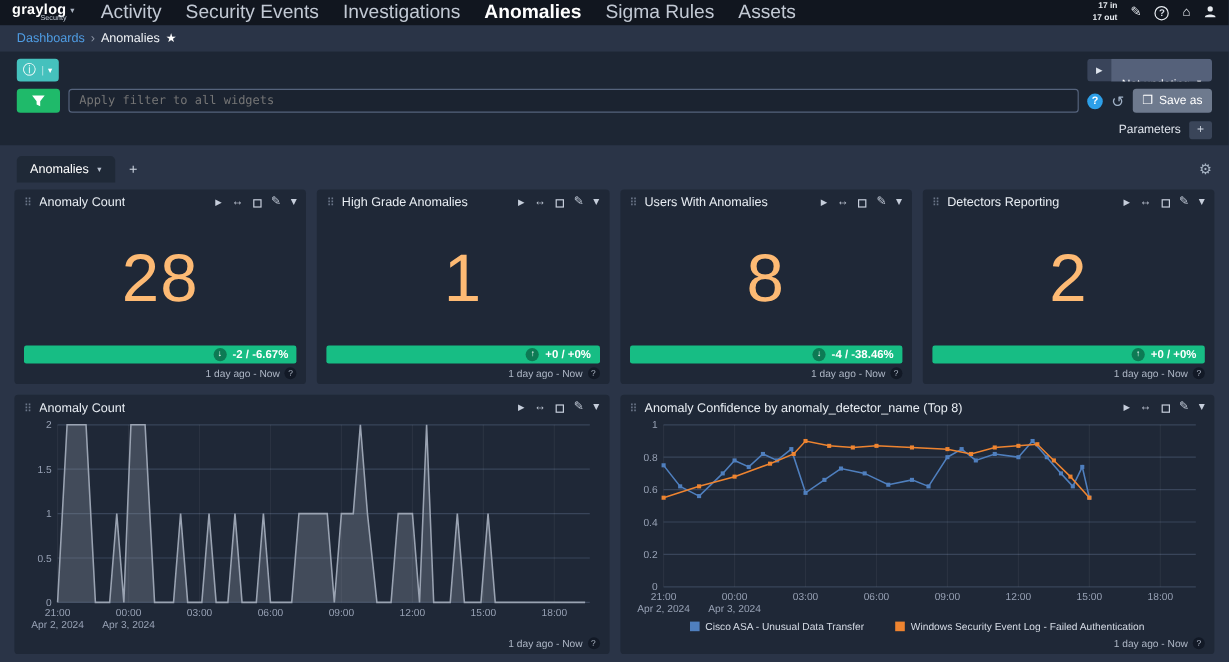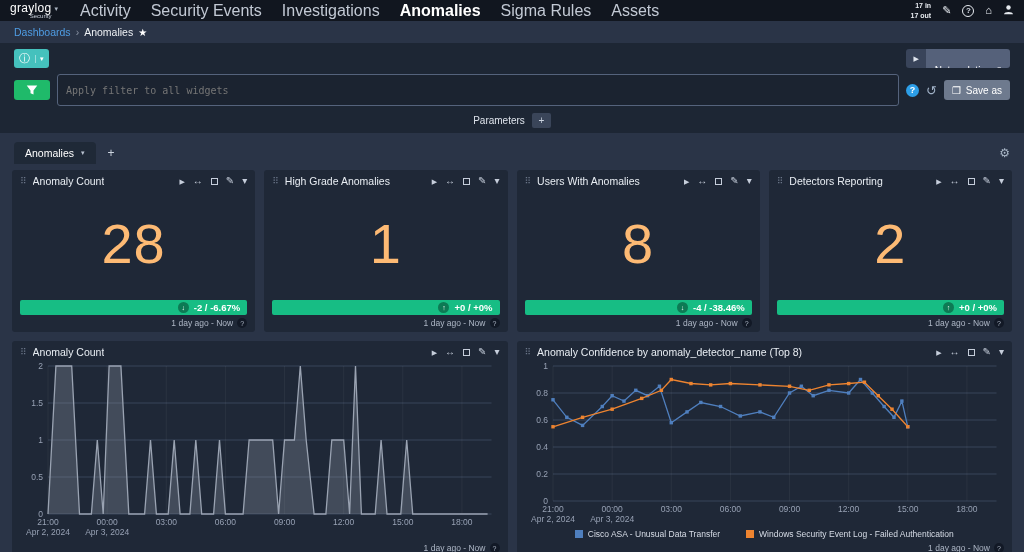--- a/index.html
+++ b/index.html
@@ -3,21 +3,21 @@
 <meta charset="utf-8">
 <style>
   *{margin:0;padding:0;box-sizing:border-box}
   html,body{width:1024px;height:552px;overflow:hidden}
   body{background:#2a3447;font-family:"Liberation Sans",sans-serif;color:#d7dde6}
 
   
   .topnav{height:21px;background:#11161f;display:flex;align-items:center;padding:0 10px}
   .brand{display:flex;align-items:flex-start;gap:3px;cursor:pointer}
   .brand-text{display:flex;flex-direction:column;line-height:1}
-  .brand-name{font-size:12px;font-weight:normal;color:#fff;letter-spacing:.3px}
+  .brand-name{font-size:12px;font-weight:bold;color:#fff;letter-spacing:.3px}
   .brand-sub{font-size:6px;color:#c9d1dc;align-self:flex-end;margin-top:-1px}
   .brand-caret{color:#aab3c0;font-size:7px;margin-top:3px}
   .nav-items{display:flex;gap:20px;margin-left:22px}
   .nav-item{font-size:16px;color:#c2c9d4;cursor:pointer;white-space:nowrap}
   .nav-item.active{color:#fff;font-weight:bold}
   .topnav-right{margin-left:auto;display:flex;align-items:center;gap:11px}
   .throughput{font-size:7px;line-height:1.35;text-align:right;color:#e7ebf0;font-weight:bold}
   .top-icon{font-size:11px;color:#e7ebf0;cursor:pointer;line-height:1}
   .help-circ{width:12px;height:12px;border:1px solid #e7ebf0;border-radius:50%;font-size:8px;display:flex;align-items:center;justify-content:center;font-weight:bold}
 
@@ -33,25 +33,25 @@
   .srow{display:flex;align-items:center;gap:7px}
   .btn-teal{display:flex;align-items:center;background:#45c1bd;border-radius:3px;height:19px;padding:0 5px;color:#fff;cursor:pointer}
   .btn-teal .ticon{font-size:11px}
   .btn-teal .tcaret{font-size:7px;margin-left:5px;border-left:1px solid rgba(255,255,255,.45);padding-left:4px}
   .input-override{width:300px;height:19px;background:#414e64;border:none;border-radius:2px;color:#ccd3df;font-size:10px;padding:0 8px;outline:none}
   .btn-updating{margin-left:auto;display:flex;height:19px;border-radius:3px;overflow:hidden;cursor:pointer}
   .seg-play{background:#39445a;display:flex;align-items:center;padding:0 7px;color:#dfe5ee;font-size:7px}
   .seg-label{background:#55617a;display:flex;align-items:flex-start;gap:6px;padding:16px 9px;font-size:10px;color:#fff}
   .seg-label .caret{font-size:7px}
   .btn-filter{width:36px;height:20px;background:#1fba6a;border-radius:3px;display:flex;align-items:center;justify-content:center;cursor:pointer;flex:none}
-  .input-filter{flex:1;height:32px;background:#1b2330;border:1px solid #55637c;border-radius:3px;color:#8d97a9;font-family:"DejaVu Sans Mono",monospace;font-size:10px;padding:0 8px;outline:none}
+  .input-filter{flex:1;height:20px;background:#1b2330;border:1px solid #55637c;border-radius:3px;color:#8d97a9;font-family:"DejaVu Sans Mono",monospace;font-size:10px;padding:0 8px;outline:none}
   .icon-q{width:13px;height:13px;border-radius:50%;background:#2d9fe8;color:#fff;font-size:9px;font-weight:bold;display:flex;align-items:center;justify-content:center;cursor:pointer;flex:none}
   .icon-history{color:#9fb0c5;font-size:13px;cursor:pointer}
   .btn-saveas{display:flex;align-items:center;gap:5px;background:#6e7a8e;border-radius:3px;height:20px;padding:0 8px;font-size:10px;color:#fff;cursor:pointer}
-  .params-row{display:flex;justify-content:center;align-items:center;gap:7px;font-size:10px;color:#dfe4ec;padding:1px 0 2px}
+  .params-row{display:flex;justify-content:flex-end;align-items:center;gap:7px;font-size:10px;color:#dfe4ec;padding:1px 0 2px}
   .btn-plus-sm{width:19px;height:15px;background:#3a4559;border-radius:2px;color:#cdd5e0;font-size:10px;display:flex;align-items:center;justify-content:center;cursor:pointer}
 
   
   .tab-row{display:flex;align-items:flex-end;padding:7px 14px 0;gap:10px;height:31px}
   .tab-active{background:#1f2937;border-radius:4px 4px 0 0;padding:5px 11px;font-size:10.5px;color:#fff;display:flex;gap:7px;align-items:center;cursor:pointer}
   .tab-active .caret{font-size:7px;color:#b9c2d0}
   .tab-add{color:#cdd5e0;font-size:12px;cursor:pointer;padding:4px 2px}
   .tab-gear{margin-left:auto;color:#a9b6c6;font-size:12px;cursor:pointer;padding-bottom:4px}
 
   

